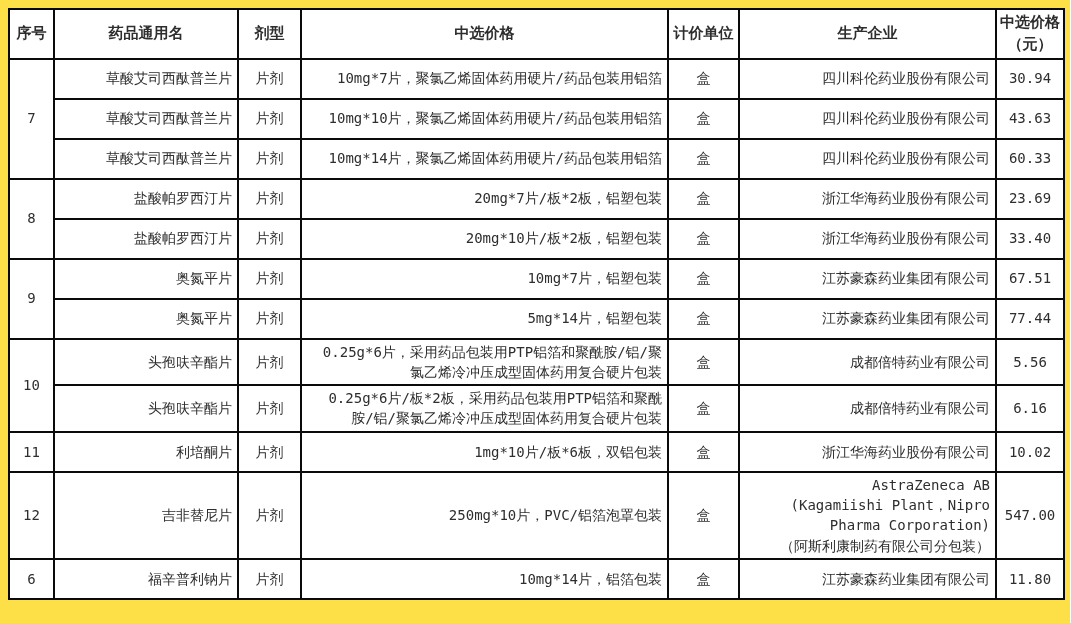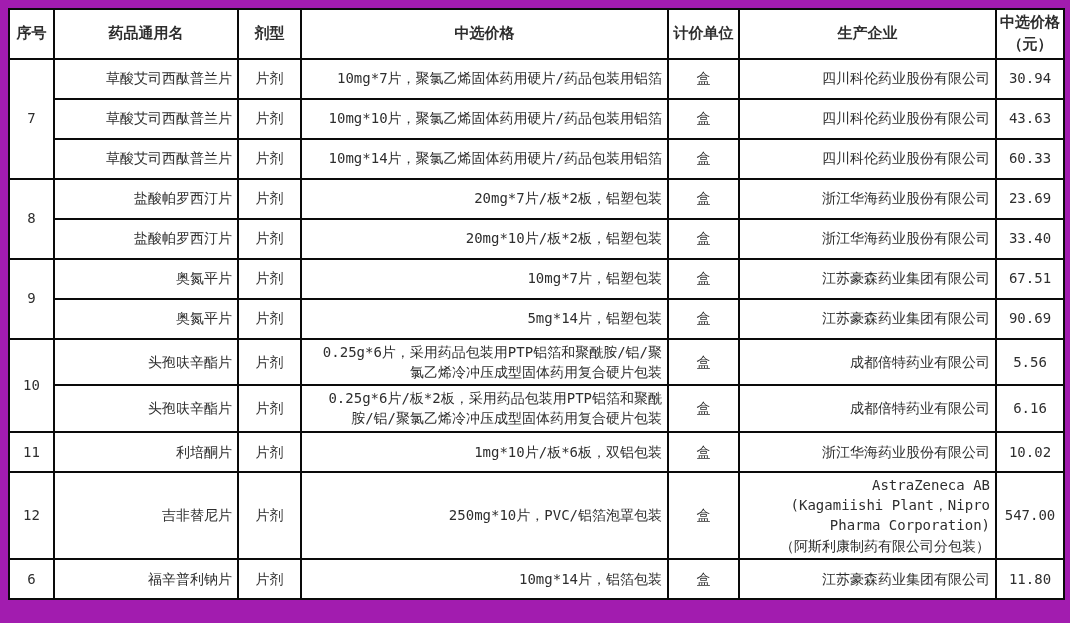--- a/index.html
+++ b/index.html
@@ -5,21 +5,21 @@
   html, body {
     margin: 0;
     padding: 0;
     background: #ffffff;
     font-family: "DejaVu Sans Mono", "DejaVu Serif", "Liberation Serif", serif;
     color: #2e2e2e;
   }
   .page {
     width: 1070px;
     height: 623px;
-    background: #a21caf;
+    background: #fde047;
     box-sizing: border-box;
     padding: 8px 8px 0 8px;
   }
   table.price-table {
     border-collapse: collapse;
     table-layout: fixed;
     width: 1055px;
   }
   table.price-table th,
   table.price-table td {
@@ -129,21 +129,21 @@
           <td class="ac">盒</td>
           <td class="al pre">江苏豪森药业集团有限公司</td>
           <td class="ac">67.51</td>
         </tr>
         <tr>
           <td class="al">奥氮平片</td>
           <td class="ac">片剂</td>
           <td class="al">5mg*14片，铝塑包装</td>
           <td class="ac">盒</td>
           <td class="al pre">江苏豪森药业集团有限公司</td>
-          <td class="ac">90.69</td>
+          <td class="ac">77.44</td>
         </tr>
         <tr>
           <td rowspan="2" class="ac">10</td>
           <td class="al">头孢呋辛酯片</td>
           <td class="ac">片剂</td>
           <td class="al">0.25g*6片，采用药品包装用PTP铝箔和聚酰胺/铝/聚氯乙烯冷冲压成型固体药用复合硬片包装</td>
           <td class="ac">盒</td>
           <td class="al pre">成都倍特药业有限公司</td>
           <td class="ac">5.56</td>
         </tr>

